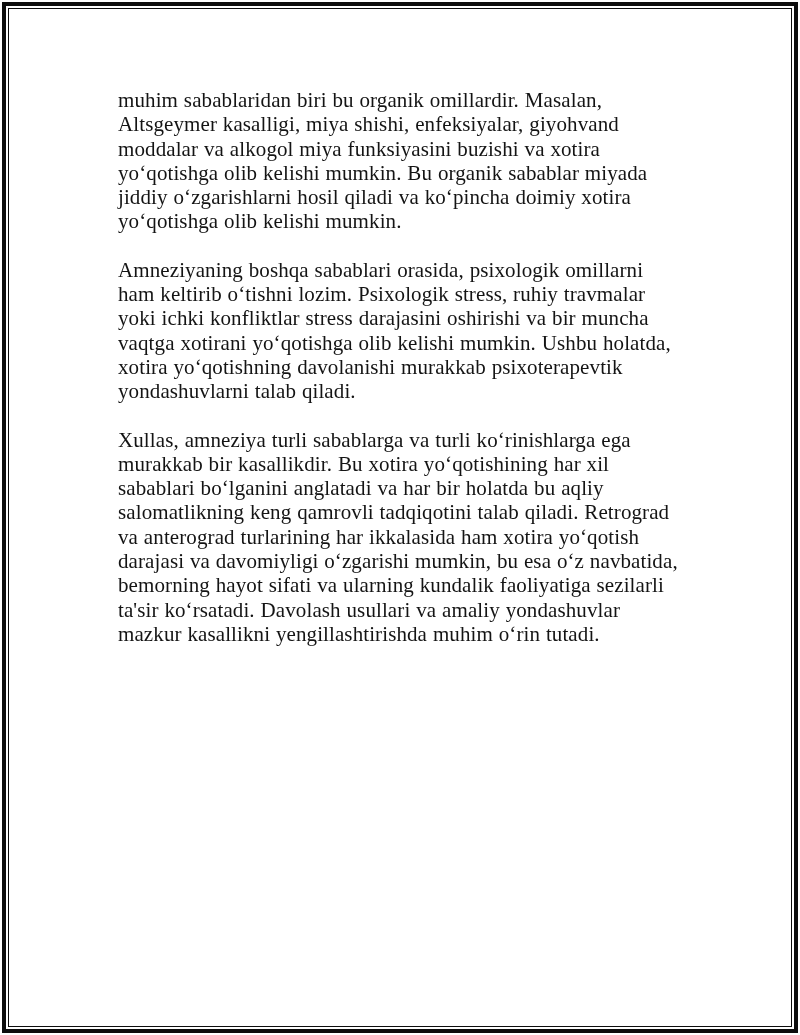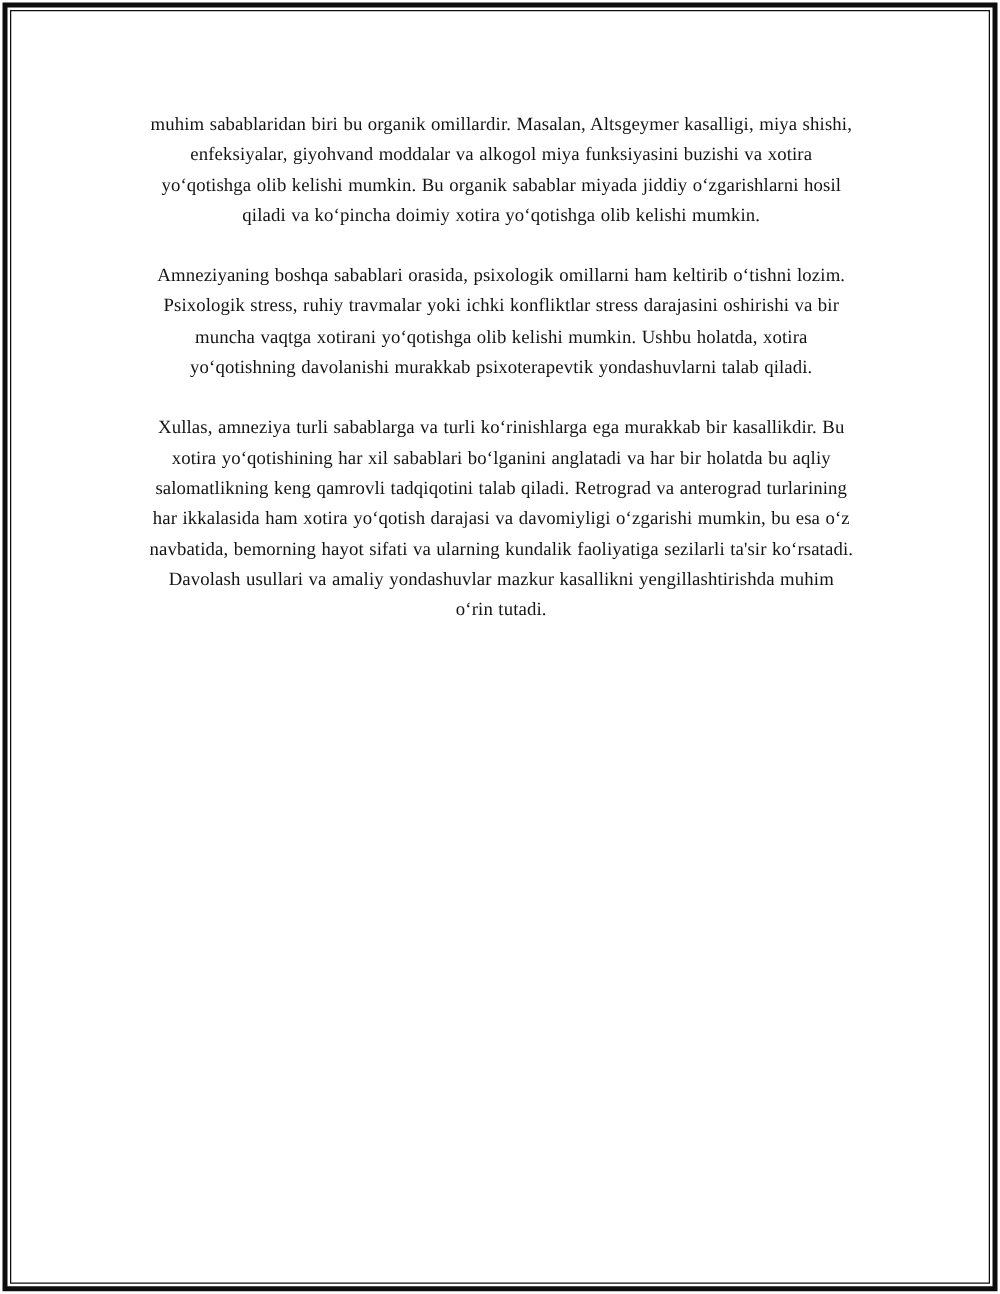--- a/index.html
+++ b/index.html
@@ -30,23 +30,23 @@
     border: 1px solid #0d0d0d;
   }
   .page-content {
     position: absolute;
     left: 118px;
     top: 88px;
     width: 566px;
   }
   .page-content p {
     margin: 0 0 24px 0;
-    font-size: 15px;
+    font-size: 21px;
     line-height: 24.3px;
-    text-align: center;
+    text-align: left;
     letter-spacing: 0.1px;
     word-spacing: 0.5px;
   }
 </style>
 </head>
 <body>
 
 <div class="page-frame">
   <div class="page-frame-inner"></div>
 </div>

